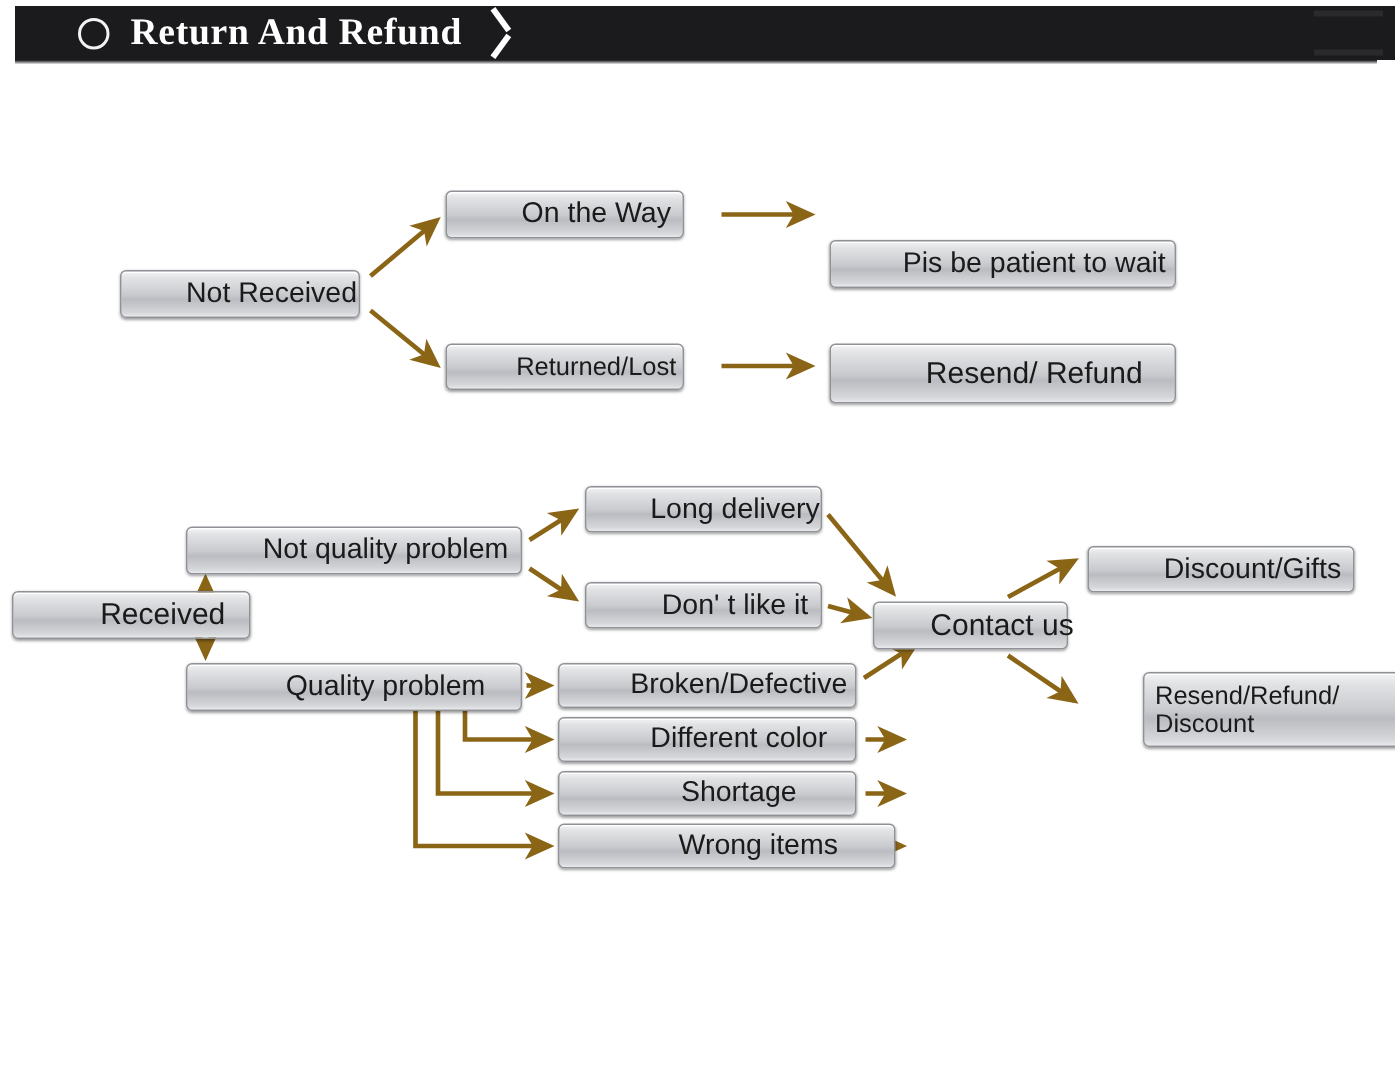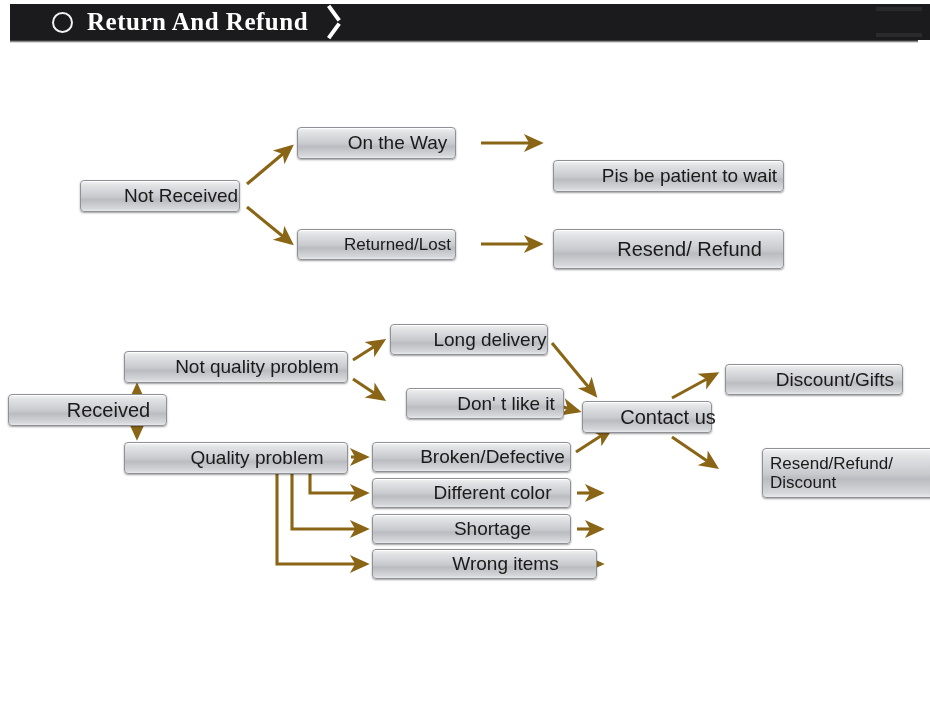--- a/index.html
+++ b/index.html
@@ -147,21 +147,21 @@
 </div>
 <div class="node" style="left:124px;top:351px;width:224px;height:32px;font-size:19px;">
   <span>Not quality problem</span>
 </div>
 <div class="node" style="left:124px;top:442px;width:224px;height:32px;font-size:19px;">
   <span>Quality problem</span>
 </div>
 <div class="node" style="left:390px;top:324px;width:158px;height:31px;font-size:19px;">
   <span>Long delivery</span>
 </div>
-<div class="node" style="left:406px;top:388px;width:158px;height:31px;font-size:19px;">
+<div class="node" style="left:390px;top:388px;width:158px;height:31px;font-size:19px;">
   <span>Don' t like it</span>
 </div>
 <div class="node" style="left:372px;top:442px;width:199px;height:30px;font-size:19px;">
   <span>Broken/Defective</span>
 </div>
 <div class="node" style="left:372px;top:478px;width:199px;height:30px;font-size:19px;">
   <span>Different color</span>
 </div>
 <div class="node" style="left:372px;top:514px;width:199px;height:30px;font-size:19px;">
   <span>Shortage</span>

